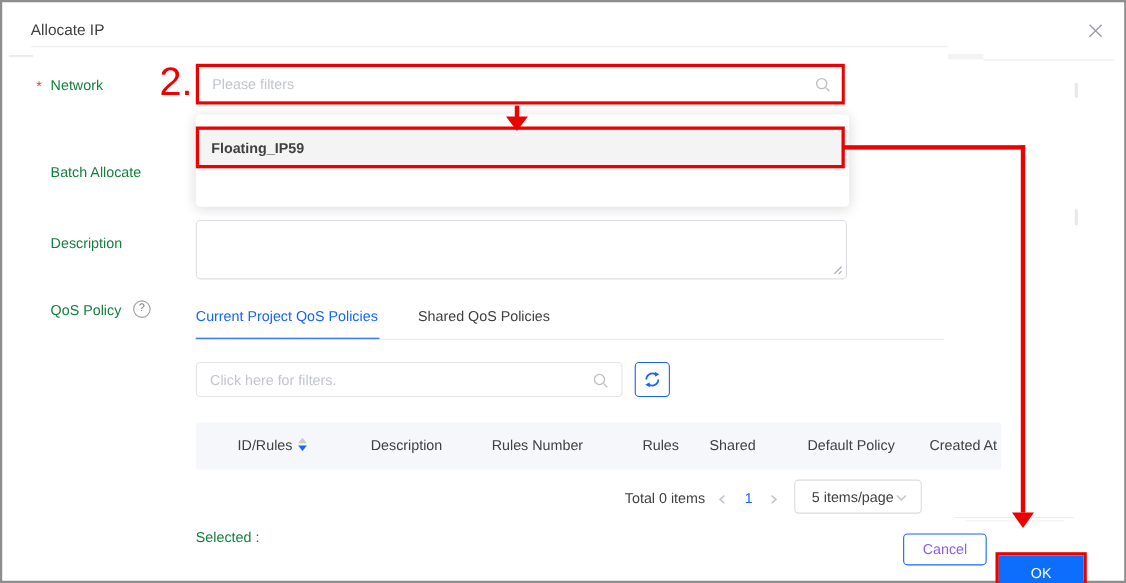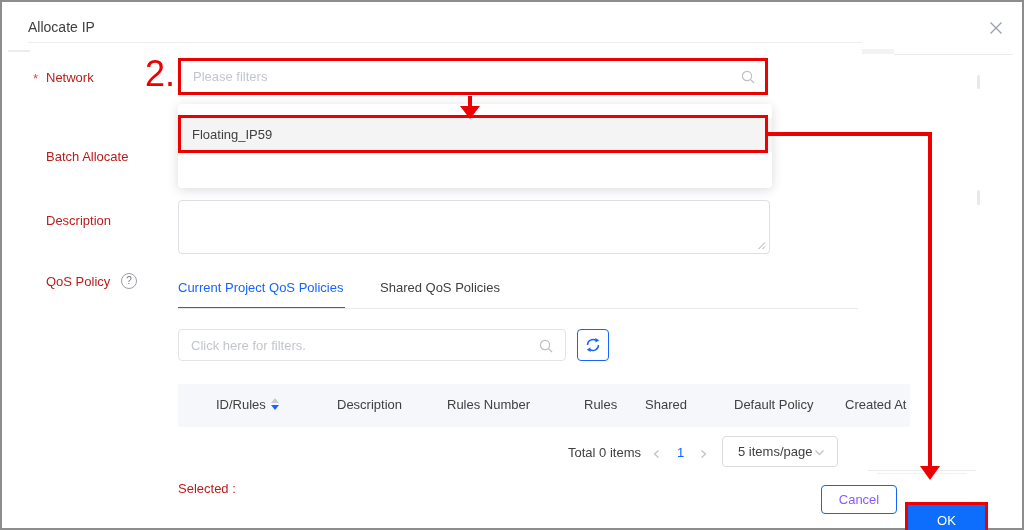--- a/index.html
+++ b/index.html
@@ -2,21 +2,21 @@
 <html><head>
 <meta charset="utf-8">
 <style>
   html,body{margin:0;padding:0;background:#ffffff;}
   .stage{
     position:relative;width:1024px;height:530px;background:#fff;
     font-family:"Liberation Sans",sans-serif;font-size:13px;color:#404040;
     box-shadow:inset 0 0 0 2px #8d8d8d;overflow:hidden;
   }
   .abs{position:absolute;}
-  .lbl{color:#b91c1c;font-size:13px;line-height:16px;}
+  .lbl{color:#15803d;font-size:13px;line-height:16px;}
   .star{color:#e5484d;font-size:13px;}
   .hline{position:absolute;height:1px;background:#ededed;}
   .placeholder{color:#c2c6cc;font-size:13px;}
   .dlg-title{position:absolute;left:28px;top:19px;font-size:14px;color:#404040;}
   .close-btn{position:absolute;left:986px;top:18px;width:20px;height:20px;display:flex;align-items:center;justify-content:center;cursor:pointer;}
   .annot-box{position:absolute;border:3px solid #ec0000;box-sizing:border-box;z-index:6;}
   .annot-line{position:absolute;background:#ec0000;z-index:6;}
   .arrow-head-down{position:absolute;width:0;height:0;border-left:10px solid transparent;border-right:10px solid transparent;border-top:13px solid #ec0000;z-index:6;}
   .step-num{position:absolute;color:#ec0000;font-size:36px;line-height:36px;font-weight:500;z-index:6;}
   .select-box{position:absolute;background:#fff;box-sizing:border-box;}
@@ -79,21 +79,21 @@
         <circle cx="6" cy="6" r="4.6" fill="none" stroke="#bfbfbf" stroke-width="1.2"></circle>
         <line x1="9.5" y1="9.5" x2="13" y2="13" stroke="#bfbfbf" stroke-width="1.2"></line>
       </svg>
     </div>
   </div>
 
   <div class="annot-line" style="left:468px;top:96px;width:4px;height:11px;"></div>
   <div class="arrow-head-down" style="left:460px;top:106px;"></div>
 
   <div class="dropdown">
-    <div class="dd-option" style="top:14px;background:#f4f4f5;">Floating_IP59</div>
+    <div class="dd-option" style="top:14px;background:#f4f4f5;font-weight:bold;">Floating_IP59</div>
   </div>
 
   <div class="annot-box" style="left:178px;top:115px;width:590px;height:38px;"></div>
 
   <div class="annot-line" style="left:766px;top:132px;width:166px;height:4px;"></div>
   <div class="annot-line" style="left:928px;top:132px;width:4px;height:334px;"></div>
   <div class="arrow-head-down" style="left:920px;top:466px;border-top-width:14px;"></div>
 
   <div class="textarea">
     <svg style="position:absolute;right:3px;bottom:3px;" width="10" height="10" viewBox="0 0 10 10">

